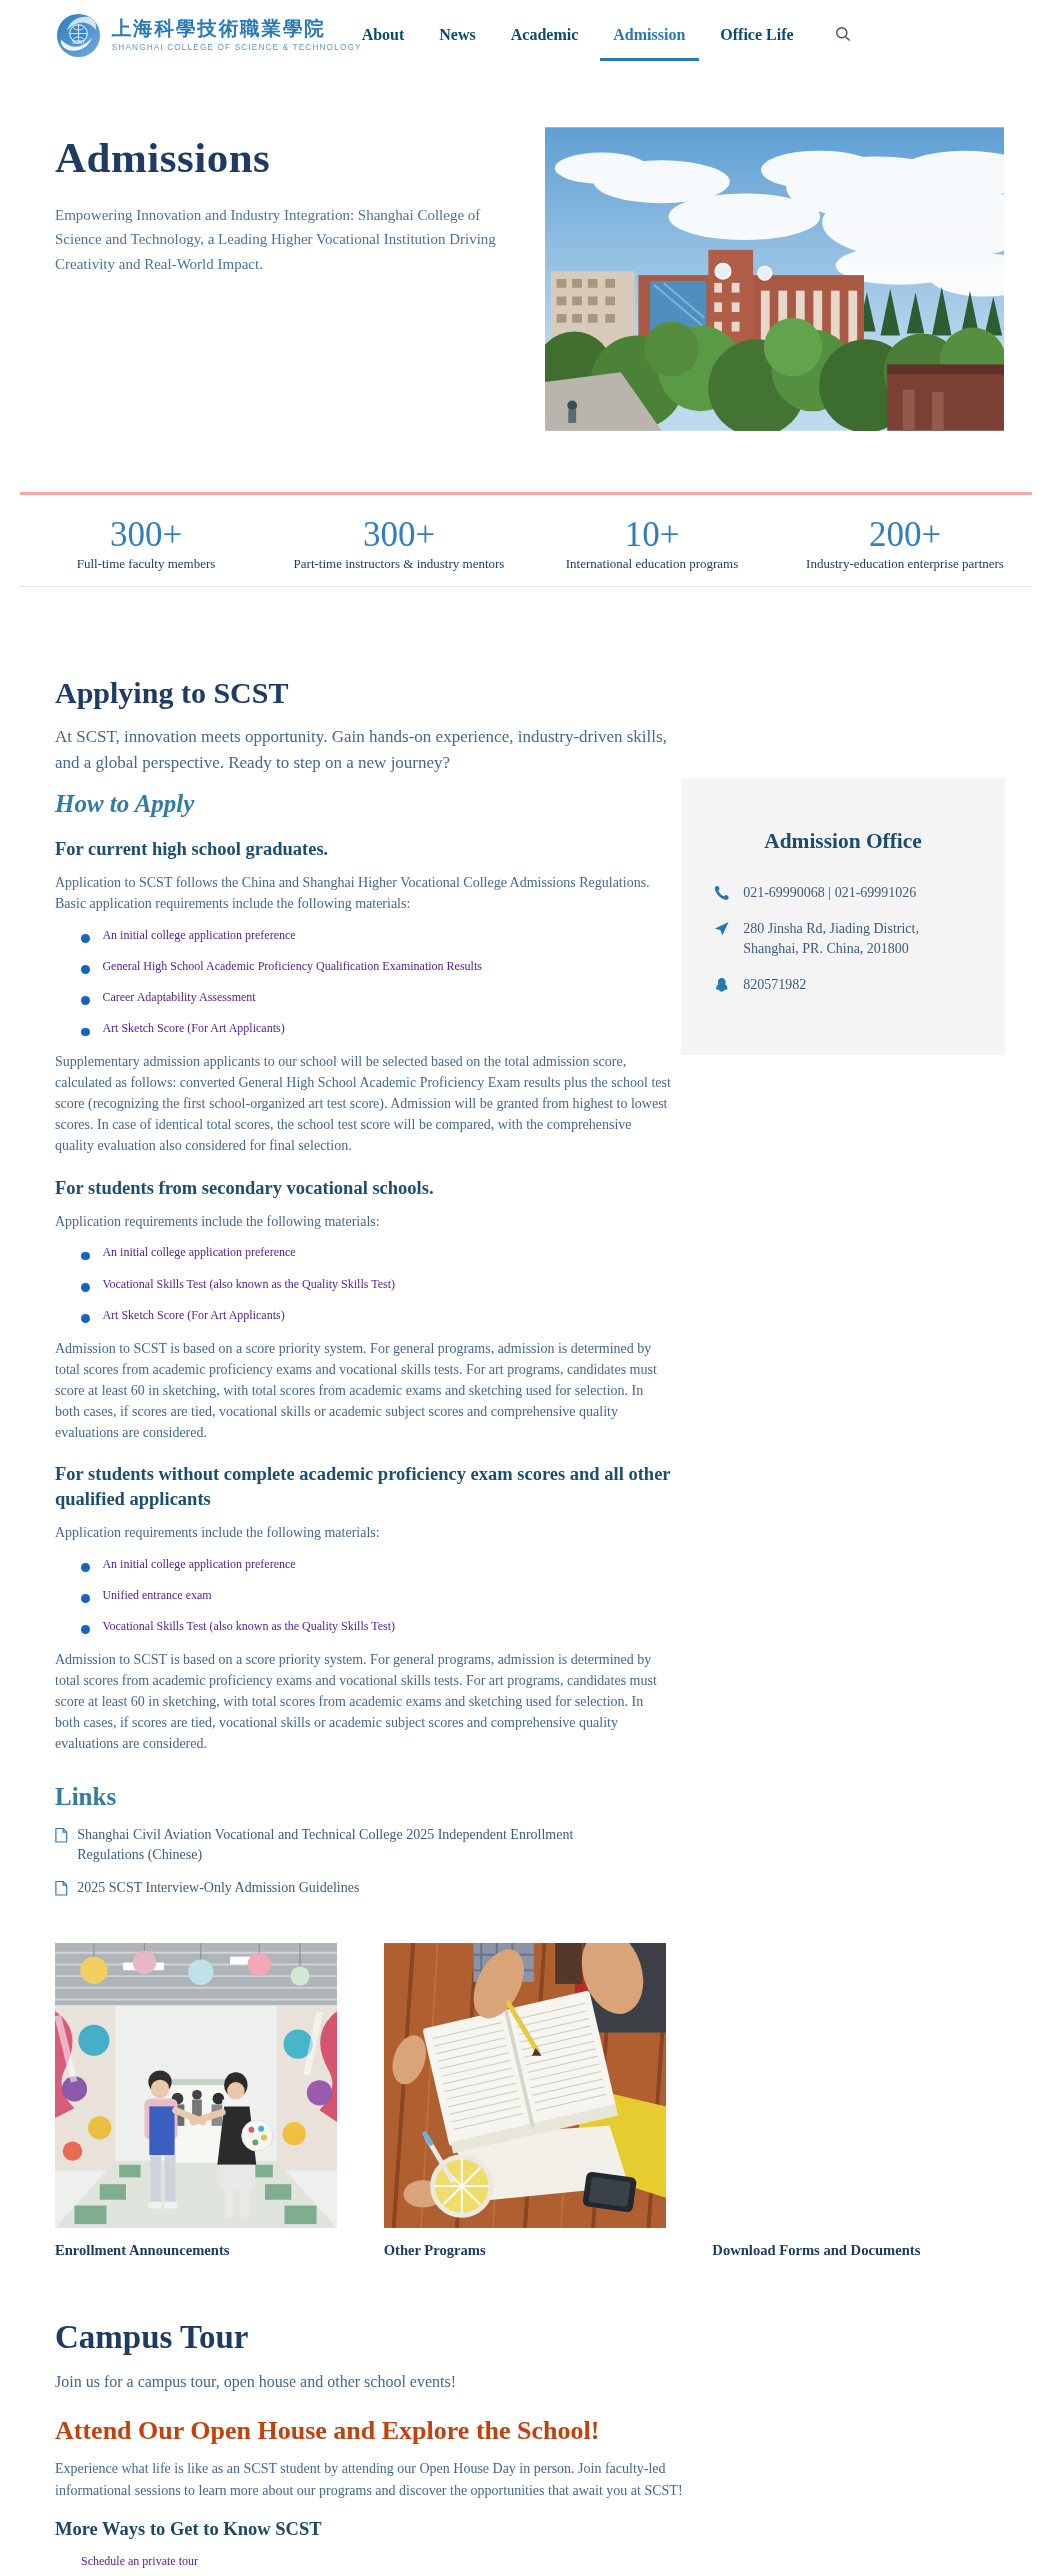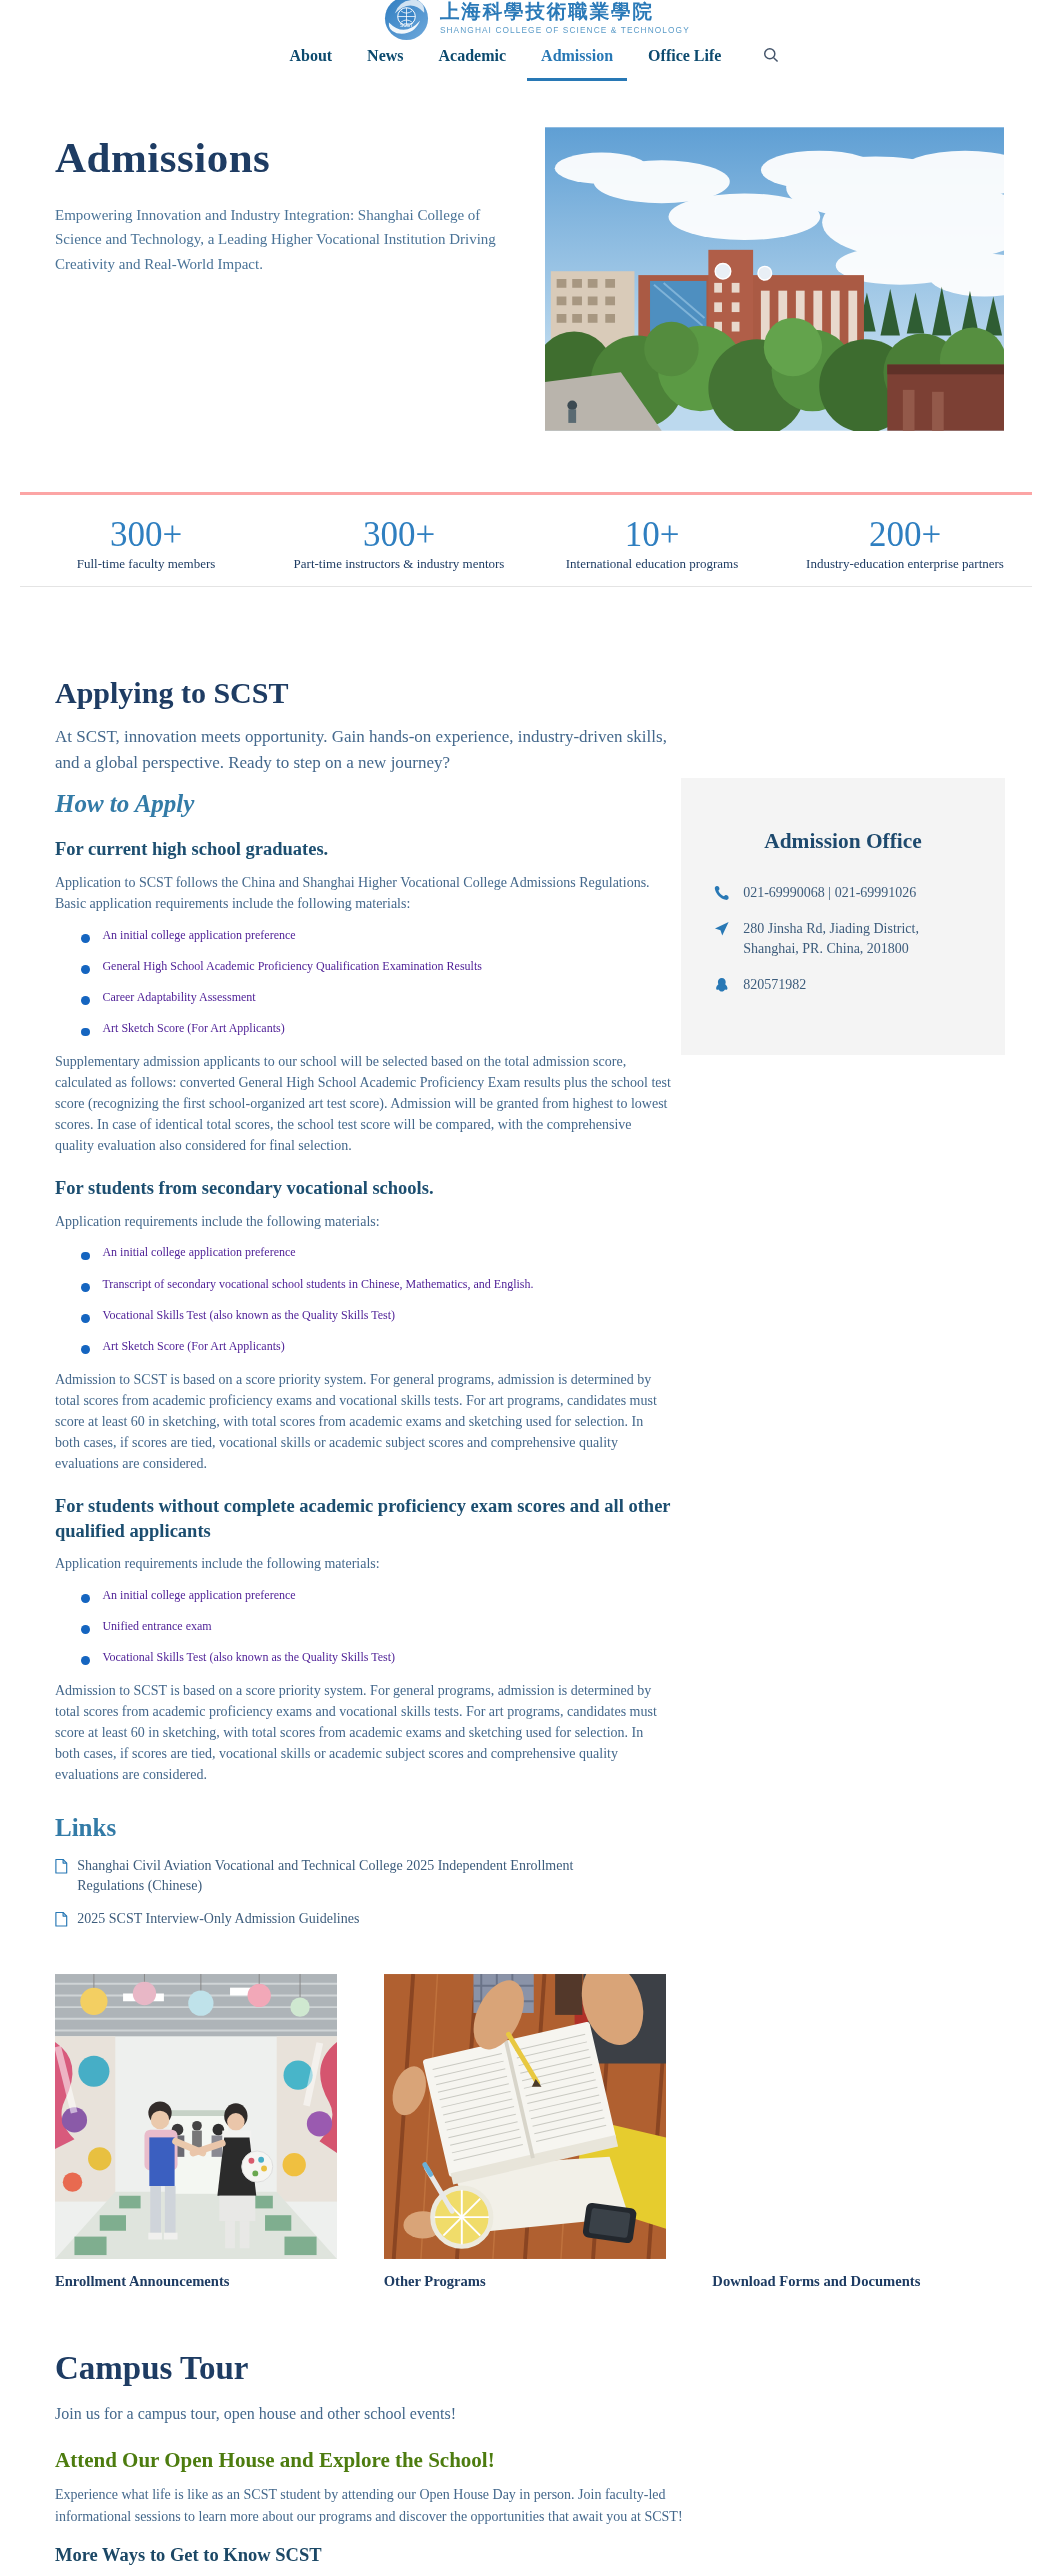--- a/index.html
+++ b/index.html
@@ -2,22 +2,22 @@
 <html><head>
 <meta charset="utf-8">
 <style>
   * { box-sizing: border-box; }
   html,body { margin:0; padding:0; }
   body {
     width:1051px; height:2576px; overflow:hidden; background:#ffffff;
     font-family:"Liberation Serif", serif; color:#44688c;
   }
   
-  .header { height:70px; display:flex; align-items:center; justify-content:flex-end;
-            padding:0 33px 0 55px; background:#fff;flex-direction:column; }
+  .header { height:70px; display:flex; align-items:center; justify-content:flex-start;
+            padding:0 33px 0 55px; background:#fff; }
   .logo { display:flex; align-items:center; gap:9.7px; cursor:pointer; }
   .logo-text { display:flex; flex-direction:column; line-height:1.1; }
   .logo-cn { font-size:19.5px; font-weight:bold; color:#2b7ab8; letter-spacing:1.9px; }
   .logo-en { font-size:8.3px; color:#5a9bc8; letter-spacing:1.1px; font-family:"Liberation Sans",sans-serif; margin-top:2.9px; }
   .nav { display:flex; align-items:center; gap:35px; }
   .nav-item { font-size:16px; font-weight:bold; color:#0c4a6e; position:relative; cursor:pointer; }
   .nav-item.active { color:#2878b5; }
   .nav-item.active::after { content:""; position:absolute; left:-13.6px; right:-13.6px; bottom:-16.5px;
             height:2.9px; background:#2878b5; }
   .search-btn { background:none; border:none; padding:3.9px; cursor:pointer; margin-left:1.9px; }
@@ -58,21 +58,21 @@
   .office-item svg { flex:0 0 15.6px; margin-top:1.9px; }
   
   .cards { display:flex; gap:37px; padding:0 47px 0 55px; margin-top:45px; }
   .card { width:295px; cursor:pointer; }
   .card-image { width:282px; height:285px; overflow:hidden; background:#fff; }
   .card-caption { margin-top:13.6px; font-size:14.6px; font-weight:600; color:#1e3c63; }
   
   .tour { padding:60px 47px 0 55px; }
   .tour-title { margin:0 0 17.5px; font-size:33px; font-weight:bold; color:#1e3c63; }
   .tour-intro { margin:0 0 25px; font-size:16px; color:#44688c; }
-  .tour-sub { margin:19.5px 0 11.7px; font-size:21px; font-weight:bold; color:#4d7c0f; }
+  .tour-sub { margin:19.5px 0 11.7px; font-size:26px; font-weight:bold; color:#c2410c; }
   .tour-p { margin:0 0 7.8px; font-size:14px; line-height:1.55; color:#44688c; width:632px; }
   .more-title { margin:17.5px 0 9.7px; font-size:18.5px; font-weight:bold; color:#1c4866; }
 </style>
 </head>
 <body>
 
 <div class="header">
   <div class="logo">
     <svg width="47" height="47" viewBox="0 0 48 48">
       <defs>
@@ -253,24 +253,20 @@
 
     <h4 class="group-title">For students from secondary vocational schools.</h4>
     <p class="body-p">Application requirements include the following materials:</p>
     <ul class="bullets">
       <li>
           <span class="dot"></span>
           <span>An initial college application preference</span>
         </li>
       <li>
           <span class="dot"></span>
-          <span>Transcript of secondary vocational school students in Chinese, Mathematics, and English.</span>
-        </li>
-      <li>
-          <span class="dot"></span>
           <span>Vocational Skills Test (also known as the Quality Skills Test)</span>
         </li>
       <li>
           <span class="dot"></span>
           <span>Art Sketch Score (For Art Applicants)</span>
         </li>
     </ul>
     <p class="body-p">Admission to SCST is based on a score priority system. For general programs, admission is determined by total scores from academic proficiency exams and vocational skills tests. For art programs, candidates must score at least 60 in sketching, with total scores from academic exams and sketching used for selection. In both cases, if scores are tied, vocational skills or academic subject scores and comprehensive quality evaluations are considered.</p>
 
     <h4 class="group-title">For students without complete academic proficiency exam scores and all other qualified applicants</h4>

